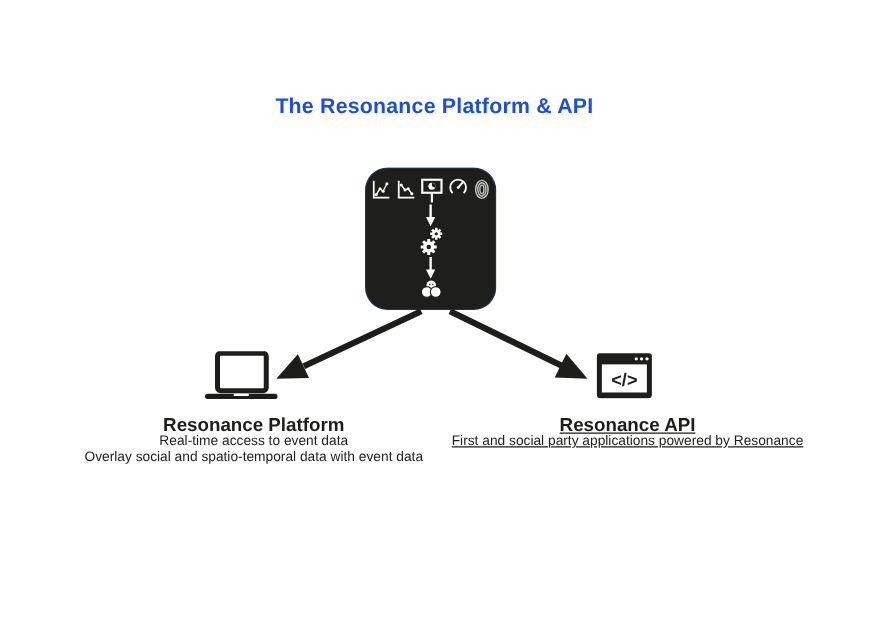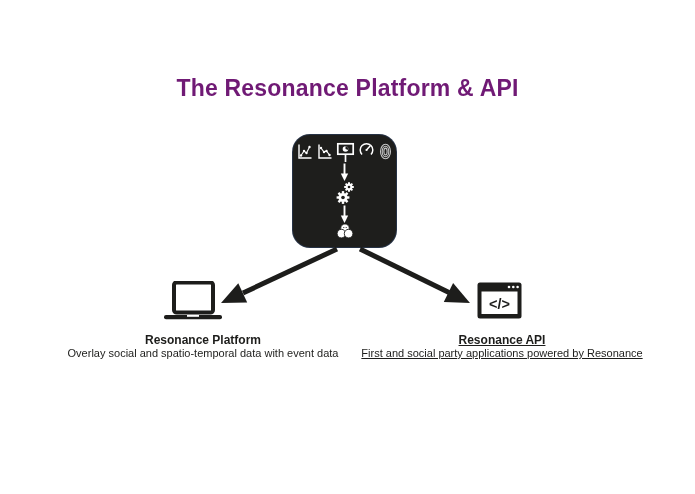--- a/index.html
+++ b/index.html
@@ -2,37 +2,37 @@
 <html><head>
 <meta charset="utf-8">
 <style>
   html,body { margin:0; padding:0; background:#ffffff; }
   .canvas {
     position:relative; width:695px; height:494px; background:#ffffff;
     font-family:"Liberation Sans", sans-serif; color:#1d1d1b; overflow:hidden;
   }
   .title {
     position:absolute; left:0; right:0; top:75px; text-align:center;
-    font-size:23px; font-weight:700; letter-spacing:.2px; color:#701a75;
+    font-size:17px; font-weight:700; letter-spacing:.2px; color:#1d4ed8;
   }
   .core-box {
     position:absolute; left:292px; top:134px; width:105px; height:114px;
     box-sizing:border-box; background:#1e1e1c; border:1px solid rgba(45,70,110,.5);
     border-radius:18px; display:flex; flex-direction:column; align-items:center;
     padding-top:7px;
   }
   .icon-row { display:flex; align-items:flex-start; gap:3px; height:21px; }
   .flow { display:flex; flex-direction:column; align-items:center; }
   .flow > * { display:block; }
   .big-arrows { position:absolute; left:0; top:0; pointer-events:none; }
   .node-icon { position:absolute; }
   .label {
     position:absolute; width:310px; text-align:center; color:#1d1d1b;
   }
-  .label .hd { font-size:12px; font-weight:700; line-height:13px; }
+  .label .hd { font-size:15px; font-weight:700; line-height:13px; }
   .label .ln { font-size:11px; line-height:12.5px; }
   .label-platform { left:48px; top:334px; }
   .label-api { left:347px; top:334px;text-decoration:underline; }
 </style>
 </head>
 <body>
 
 <div class="canvas">
 
   <div class="title">The Resonance Platform &amp; API</div>
@@ -141,20 +141,21 @@
     <rect x="0.5" y="0.5" width="44" height="36" rx="2.5" fill="#1d1d1b"></rect>
     <circle cx="32" cy="5" r="1.3" fill="#fff"></circle>
       <circle cx="36.3" cy="5" r="1.3" fill="#fff"></circle>
       <circle cx="40.6" cy="5" r="1.3" fill="#fff"></circle>
     <rect x="4.5" y="9.5" width="36" height="22.5" fill="#fff"></rect>
     <text x="22.5" y="26.5" text-anchor="middle" font-family="Liberation Sans, sans-serif" font-size="14.5" font-weight="bold" fill="#1d1d1b">&lt;/&gt;</text>
   </svg>
 
   <div class="label label-platform">
     <div class="hd">Resonance Platform</div>
+    <div class="ln">Real-time access to event data</div>
     <div class="ln">Overlay social and spatio-temporal data with event data</div>
   </div>
 
   <div class="label label-api">
     <div class="hd">Resonance API</div>
     <div class="ln">First and social party applications powered by Resonance</div>
   </div>
 
 </div>
 

